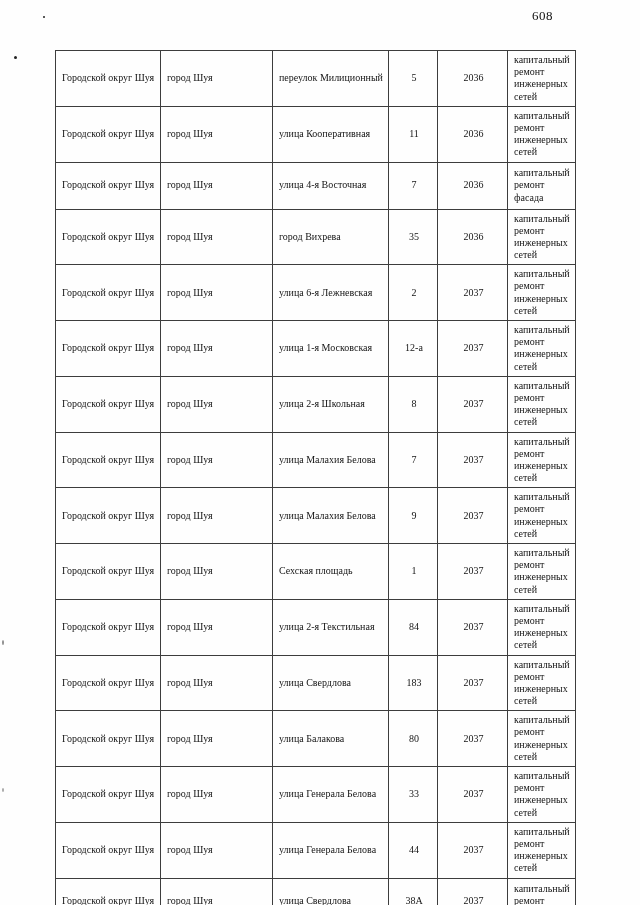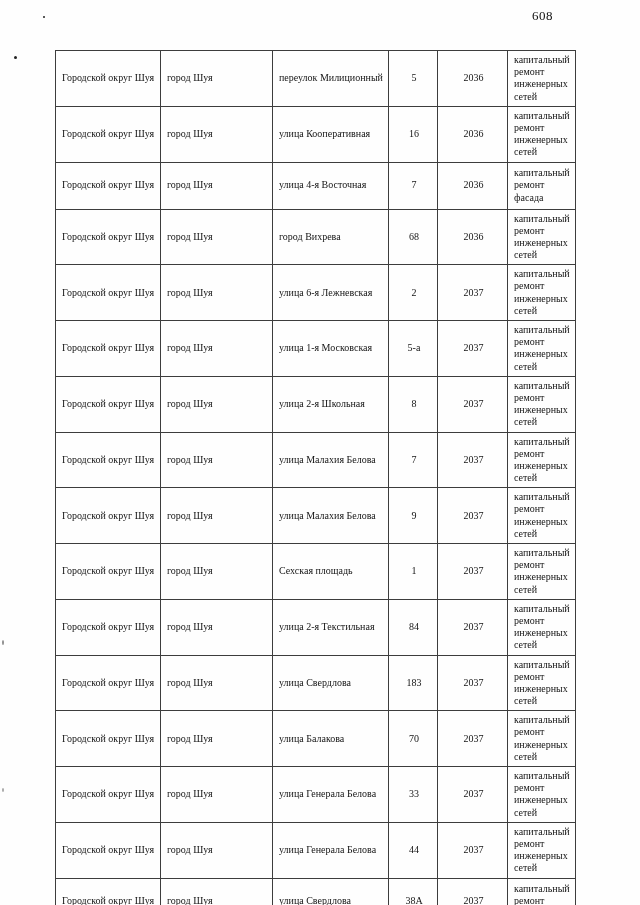--- a/index.html
+++ b/index.html
@@ -94,53 +94,53 @@
       <td class="cell-city">город Шуя</td>
       <td class="cell-street">переулок Милиционный</td>
       <td class="cell-house">5</td>
       <td class="cell-year">2036</td>
       <td class="cell-work">капитальный ремонт инженерных сетей</td>
     </tr>
         <tr class="data-row">
       <td class="cell-district">Городской округ Шуя</td>
       <td class="cell-city">город Шуя</td>
       <td class="cell-street">улица Кооперативная</td>
-      <td class="cell-house">16</td>
+      <td class="cell-house">11</td>
       <td class="cell-year">2036</td>
       <td class="cell-work">капитальный ремонт инженерных сетей</td>
     </tr>
         <tr class="data-row">
       <td class="cell-district">Городской округ Шуя</td>
       <td class="cell-city">город Шуя</td>
       <td class="cell-street">улица 4-я Восточная</td>
       <td class="cell-house">7</td>
       <td class="cell-year">2036</td>
       <td class="cell-work">капитальный ремонт фасада</td>
     </tr>
         <tr class="data-row">
       <td class="cell-district">Городской округ Шуя</td>
       <td class="cell-city">город Шуя</td>
       <td class="cell-street">город Вихрева</td>
-      <td class="cell-house">68</td>
+      <td class="cell-house">35</td>
       <td class="cell-year">2036</td>
       <td class="cell-work">капитальный ремонт инженерных сетей</td>
     </tr>
         <tr class="data-row">
       <td class="cell-district">Городской округ Шуя</td>
       <td class="cell-city">город Шуя</td>
       <td class="cell-street">улица 6-я Лежневская</td>
       <td class="cell-house">2</td>
       <td class="cell-year">2037</td>
       <td class="cell-work">капитальный ремонт инженерных сетей</td>
     </tr>
         <tr class="data-row">
       <td class="cell-district">Городской округ Шуя</td>
       <td class="cell-city">город Шуя</td>
       <td class="cell-street">улица 1-я Московская</td>
-      <td class="cell-house">5-а</td>
+      <td class="cell-house">12-а</td>
       <td class="cell-year">2037</td>
       <td class="cell-work">капитальный ремонт инженерных сетей</td>
     </tr>
         <tr class="data-row">
       <td class="cell-district">Городской округ Шуя</td>
       <td class="cell-city">город Шуя</td>
       <td class="cell-street">улица 2-я Школьная</td>
       <td class="cell-house">8</td>
       <td class="cell-year">2037</td>
       <td class="cell-work">капитальный ремонт инженерных сетей</td>
@@ -182,21 +182,21 @@
       <td class="cell-city">город Шуя</td>
       <td class="cell-street">улица Свердлова</td>
       <td class="cell-house">183</td>
       <td class="cell-year">2037</td>
       <td class="cell-work">капитальный ремонт инженерных сетей</td>
     </tr>
         <tr class="data-row">
       <td class="cell-district">Городской округ Шуя</td>
       <td class="cell-city">город Шуя</td>
       <td class="cell-street">улица Балакова</td>
-      <td class="cell-house">70</td>
+      <td class="cell-house">80</td>
       <td class="cell-year">2037</td>
       <td class="cell-work">капитальный ремонт инженерных сетей</td>
     </tr>
         <tr class="data-row">
       <td class="cell-district">Городской округ Шуя</td>
       <td class="cell-city">город Шуя</td>
       <td class="cell-street">улица Генерала Белова</td>
       <td class="cell-house">33</td>
       <td class="cell-year">2037</td>
       <td class="cell-work">капитальный ремонт инженерных сетей</td>

